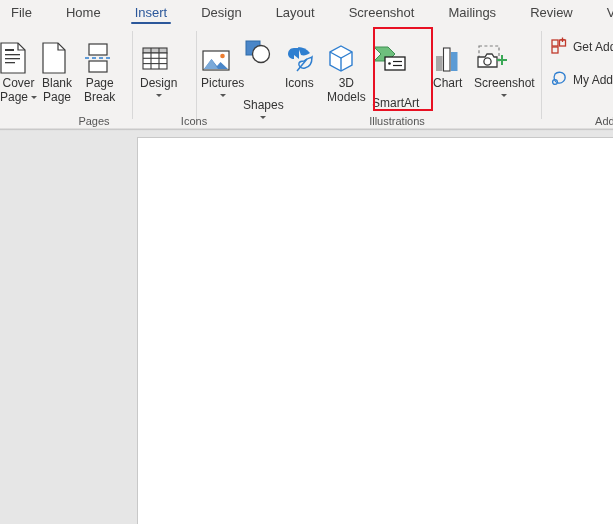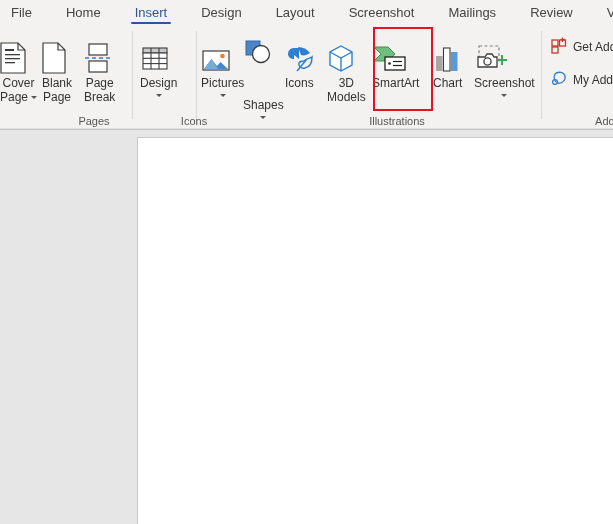--- a/index.html
+++ b/index.html
@@ -341,21 +341,21 @@
             <path d="M3 8 L14 14 L25 8" fill="none" stroke="#2f7fd0" stroke-width="1.4"></path>
             <line x1="14" y1="14" x2="14" y2="27" stroke="#2f7fd0" stroke-width="1.4"></line>
           </svg>
         </div>
         <div class="lbl two">
           <span>3D</span><br>
           <span>Models</span>
         </div>
       </div>
 
-      <div class="bigbtn" style="left:173px; width:62px;">
+      <div class="bigbtn" style="left:173px; width:62px;gap:20px;">
         <div class="glyph">
           <svg width="36" height="30" viewBox="0 0 36 30">
             <path d="M2 3 L16 3 L23 10 L16 17 L2 17 L9 10 Z" fill="#6ebf7d" stroke="#3f9153" stroke-width="1"></path>
             <rect x="13" y="13" width="20" height="13" fill="#ffffff" stroke="#1f1f1f" stroke-width="1.3"></rect>
             <circle cx="17.5" cy="19.5" r="1.3" fill="#1f1f1f"></circle>
             <line x1="21" y1="17.5" x2="30" y2="17.5" stroke="#1f1f1f" stroke-width="1.2"></line>
             <line x1="21" y1="21.5" x2="30" y2="21.5" stroke="#1f1f1f" stroke-width="1.2"></line>
           </svg>
         </div>
         <div class="lbl">

